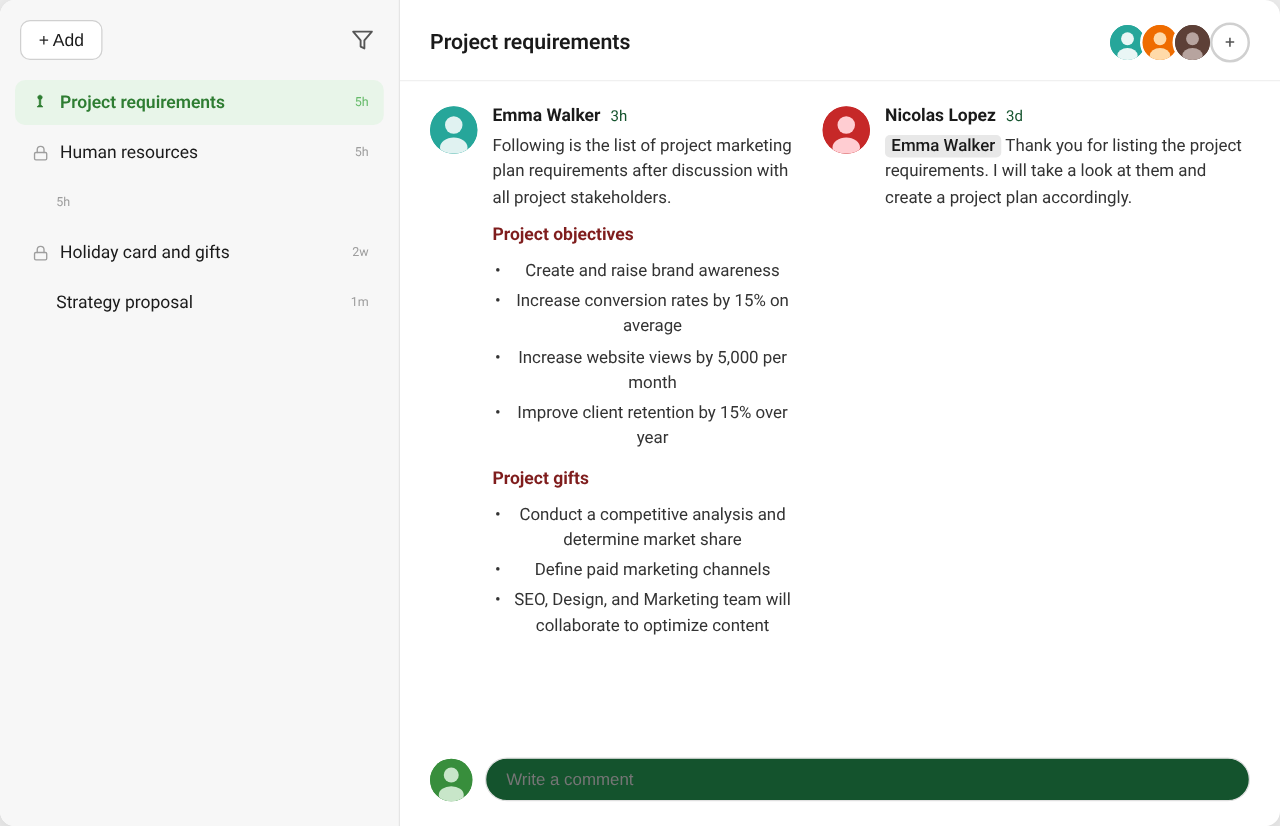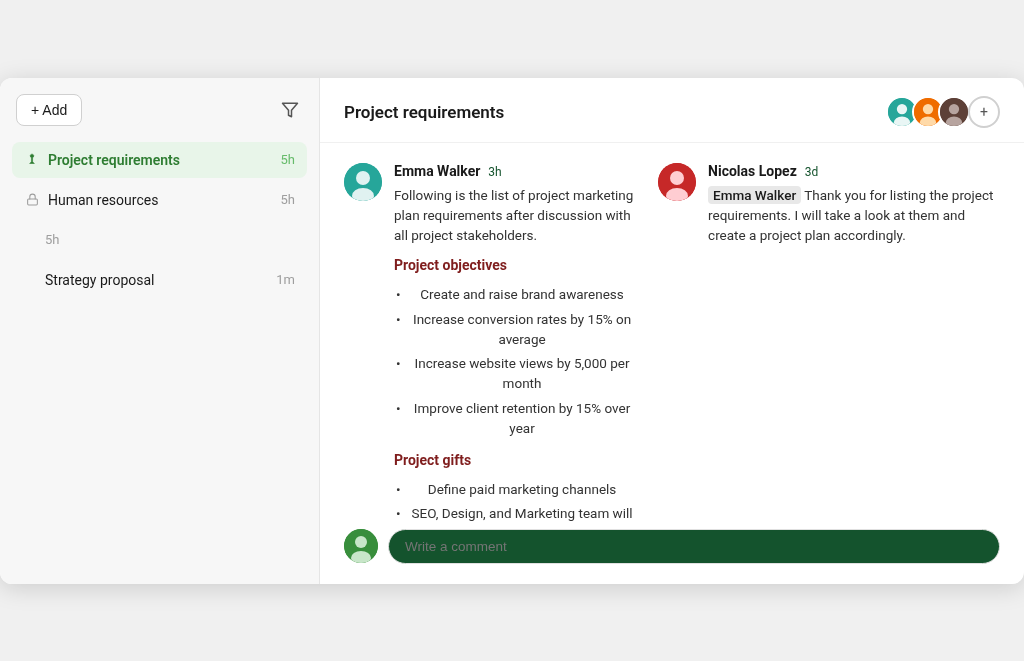--- a/index.html
+++ b/index.html
@@ -6,21 +6,21 @@
     body {
       font-family: -apple-system, BlinkMacSystemFont, 'Segoe UI', Roboto, sans-serif;
       background: #f0f0f0;
       display: flex;
       justify-content: center;
       align-items: center;
       min-height: 100vh;
     }
     .app-container {
       width: 1024px;
-      height: 506px;
+      height: 661px;
       background: #ffffff;
       border-radius: 12px;
       box-shadow: 0 4px 24px rgba(0,0,0,0.15);
       display: flex;
       overflow: hidden;
     }
     
     .sidebar {
       width: 320px;
       background: #f7f7f7;
@@ -72,21 +72,21 @@
     }
     .sidebar-item.active {
       background: #e8f5e9;
       color: #2e7d32;
       font-weight: 600;
     }
     .sidebar-item .item-label {
       flex: 1;
     }
     .sidebar-item .item-time {
-      font-size: 13px;
+      font-size: 10px;
       color: #9e9e9e;
       font-weight: 400;
     }
     .sidebar-item.active .item-time {
       color: #66bb6a;
     }
     .item-icon {
       width: 16px;
       height: 16px;
       display: flex;
@@ -285,20 +285,30 @@
       </span>
       <span class="item-label">Human resources</span>
       <span class="item-time">5h</span>
     </div>
 
     <div class="sidebar-item">
       <span class="item-icon" style="width:13px"></span>
       <span class="item-time">5h</span>
     </div>
 
+    <div class="sidebar-item">
+      <span class="item-icon lock-icon">
+        <svg width="13" height="13" viewBox="0 0 24 24" fill="none" stroke="#9e9e9e" stroke-width="2" stroke-linecap="round" stroke-linejoin="round">
+          <rect x="3" y="11" width="18" height="11" rx="2" ry="2"></rect>
+          <path d="M7 11V7a5 5 0 0 1 10 0v4"></path>
+        </svg>
+      </span>
+      <span class="item-label">Holiday card and gifts</span>
+      <span class="item-time">2w</span>
+    </div>
 
     <div class="sidebar-item">
       <span class="item-icon" style="width:13px"></span>
       <span class="item-label">Strategy proposal</span>
       <span class="item-time">1m</span>
     </div>
   </div>
 
   <div class="main-content">
     <div class="main-header">
@@ -353,20 +363,21 @@
             <p>Following is the list of project marketing plan requirements after discussion with all project stakeholders.</p>
             <div class="bold-heading">Project objectives</div>
             <ul>
               <li>Create and raise brand awareness</li>
               <li>Increase conversion rates by 15% on average</li>
               <li>Increase website views by 5,000 per month</li>
               <li>Improve client retention by 15% over year</li>
             </ul>
             <div class="bold-heading">Project gifts</div>
             <ul>
+              <li>Conduct a competitive analysis and determine market share</li>
               <li>Define paid marketing channels</li>
               <li>SEO, Design, and Marketing team will collaborate to optimize content</li>
             </ul>
           </div>
         </div>
       </div>
 
       <div class="message">
         <div class="message-avatar" style="background: #c62828;">
           <svg width="38" height="38" viewBox="0 0 38 38" xmlns="http://www.w3.org/2000/svg">

